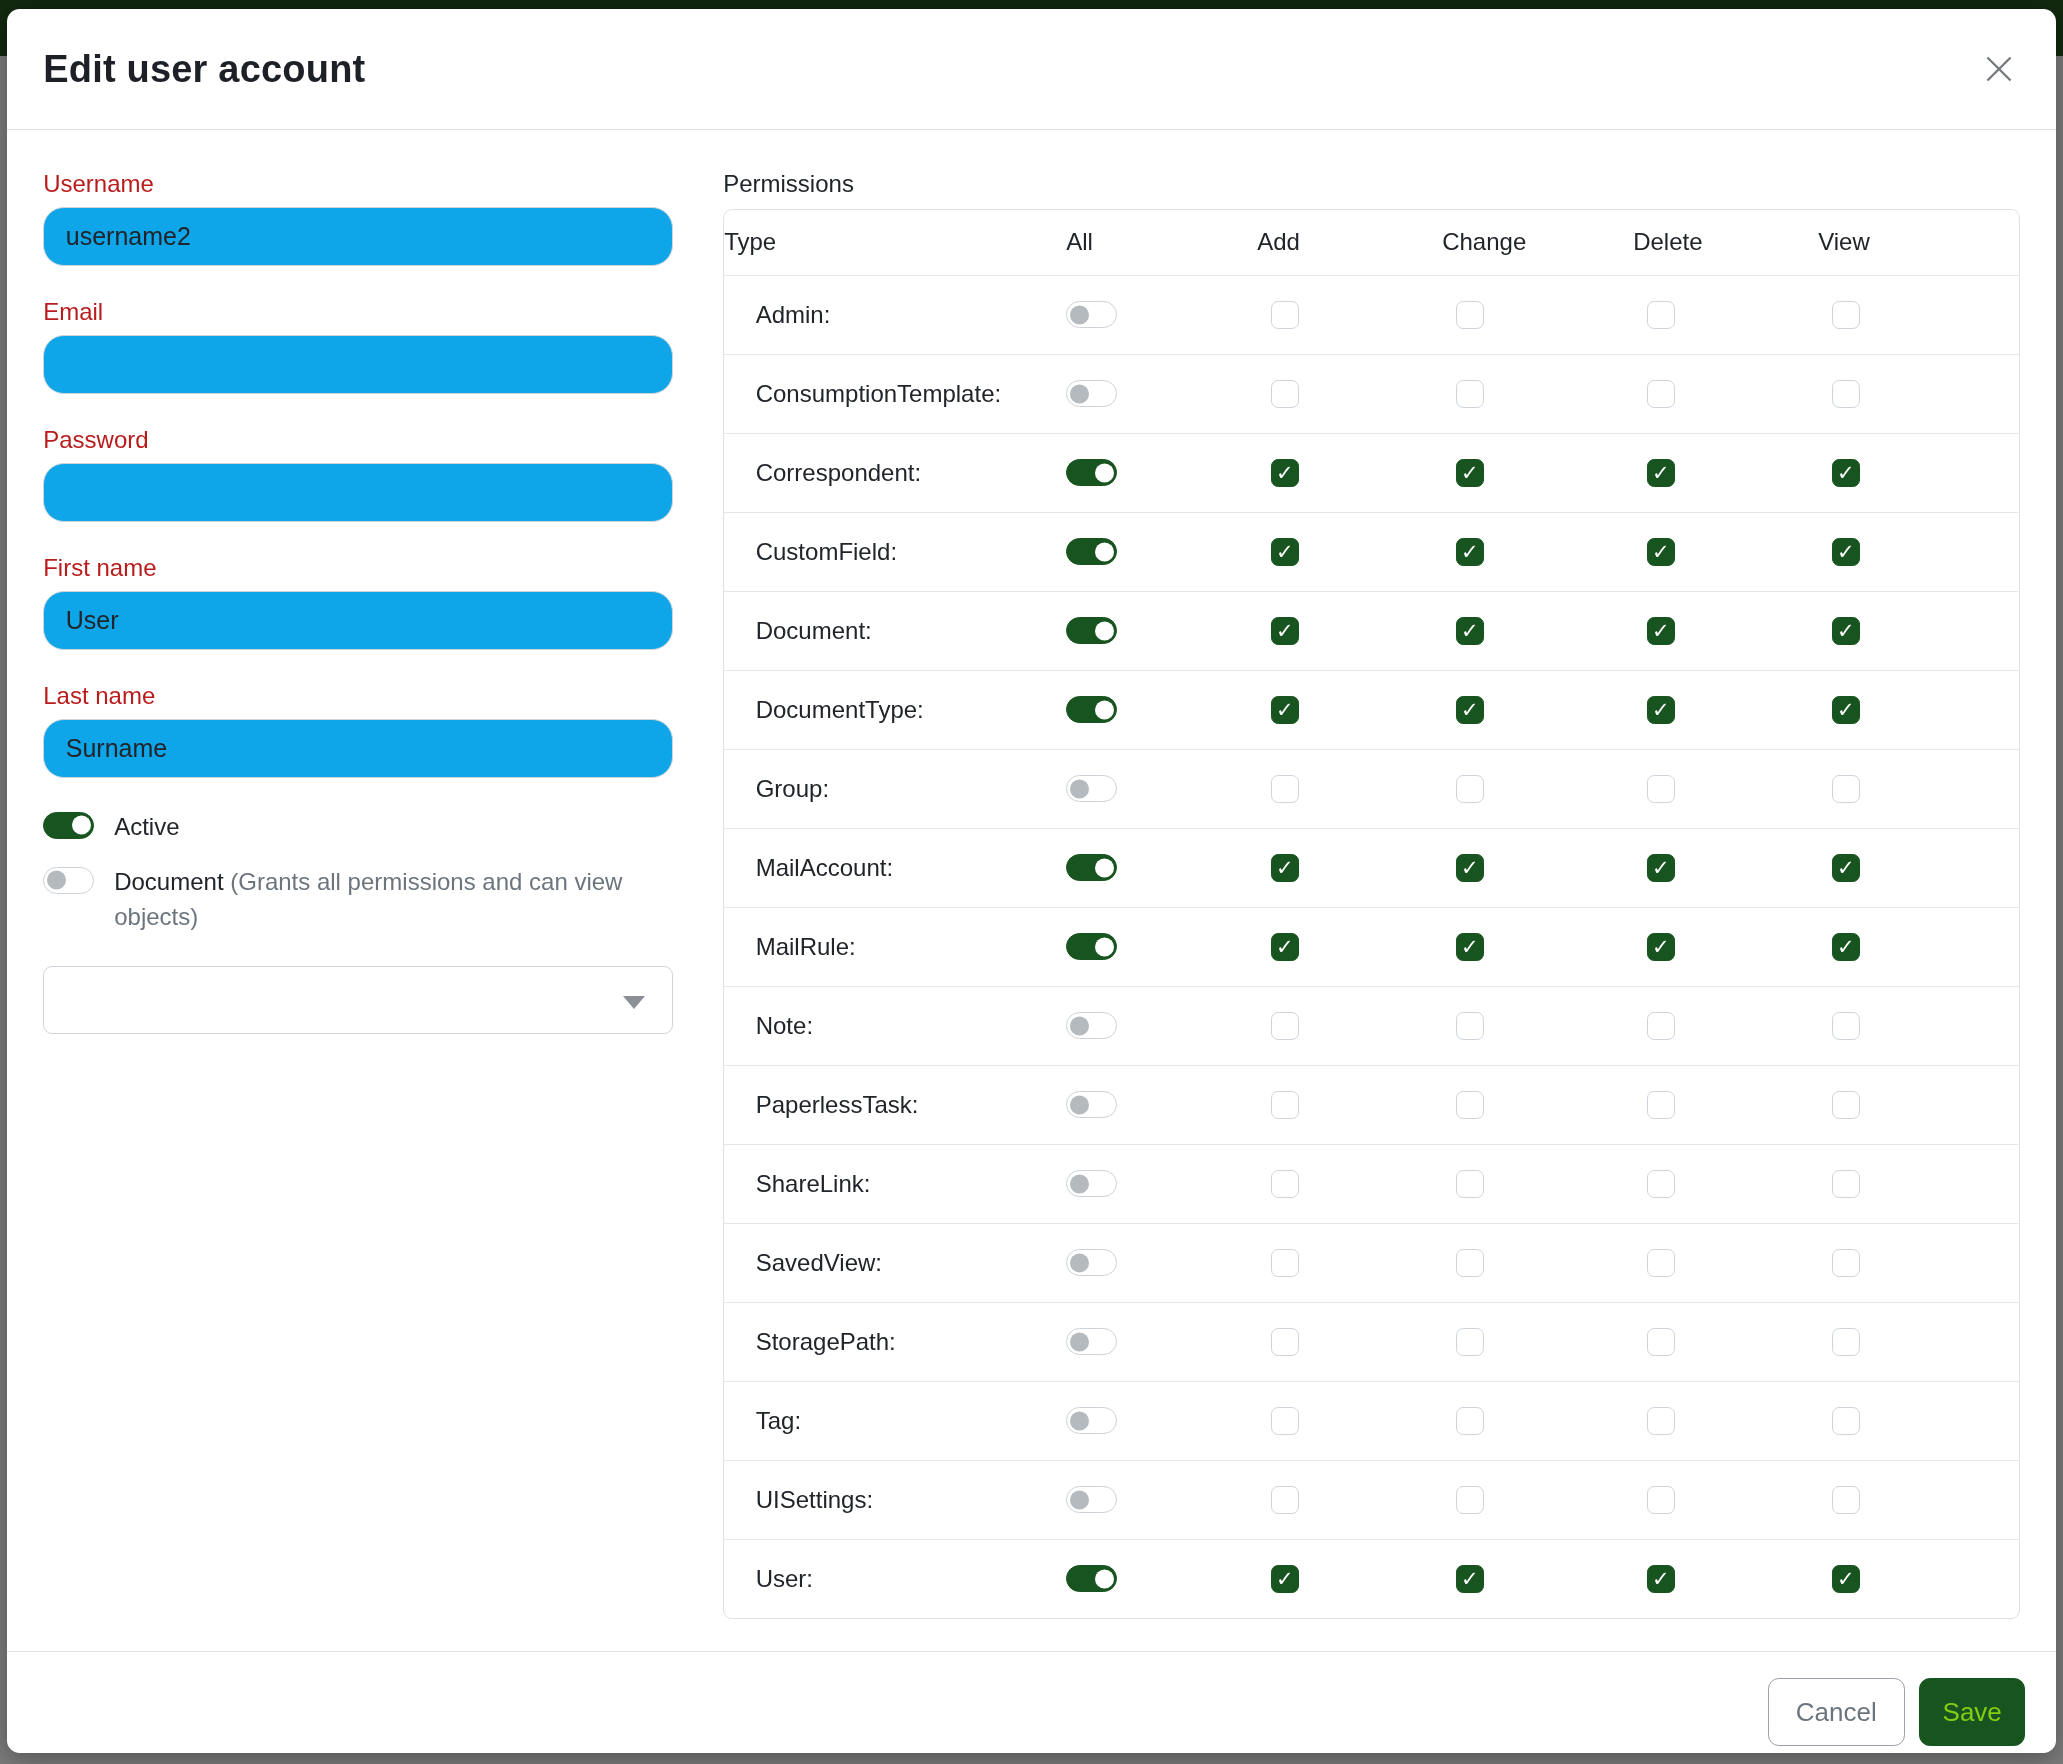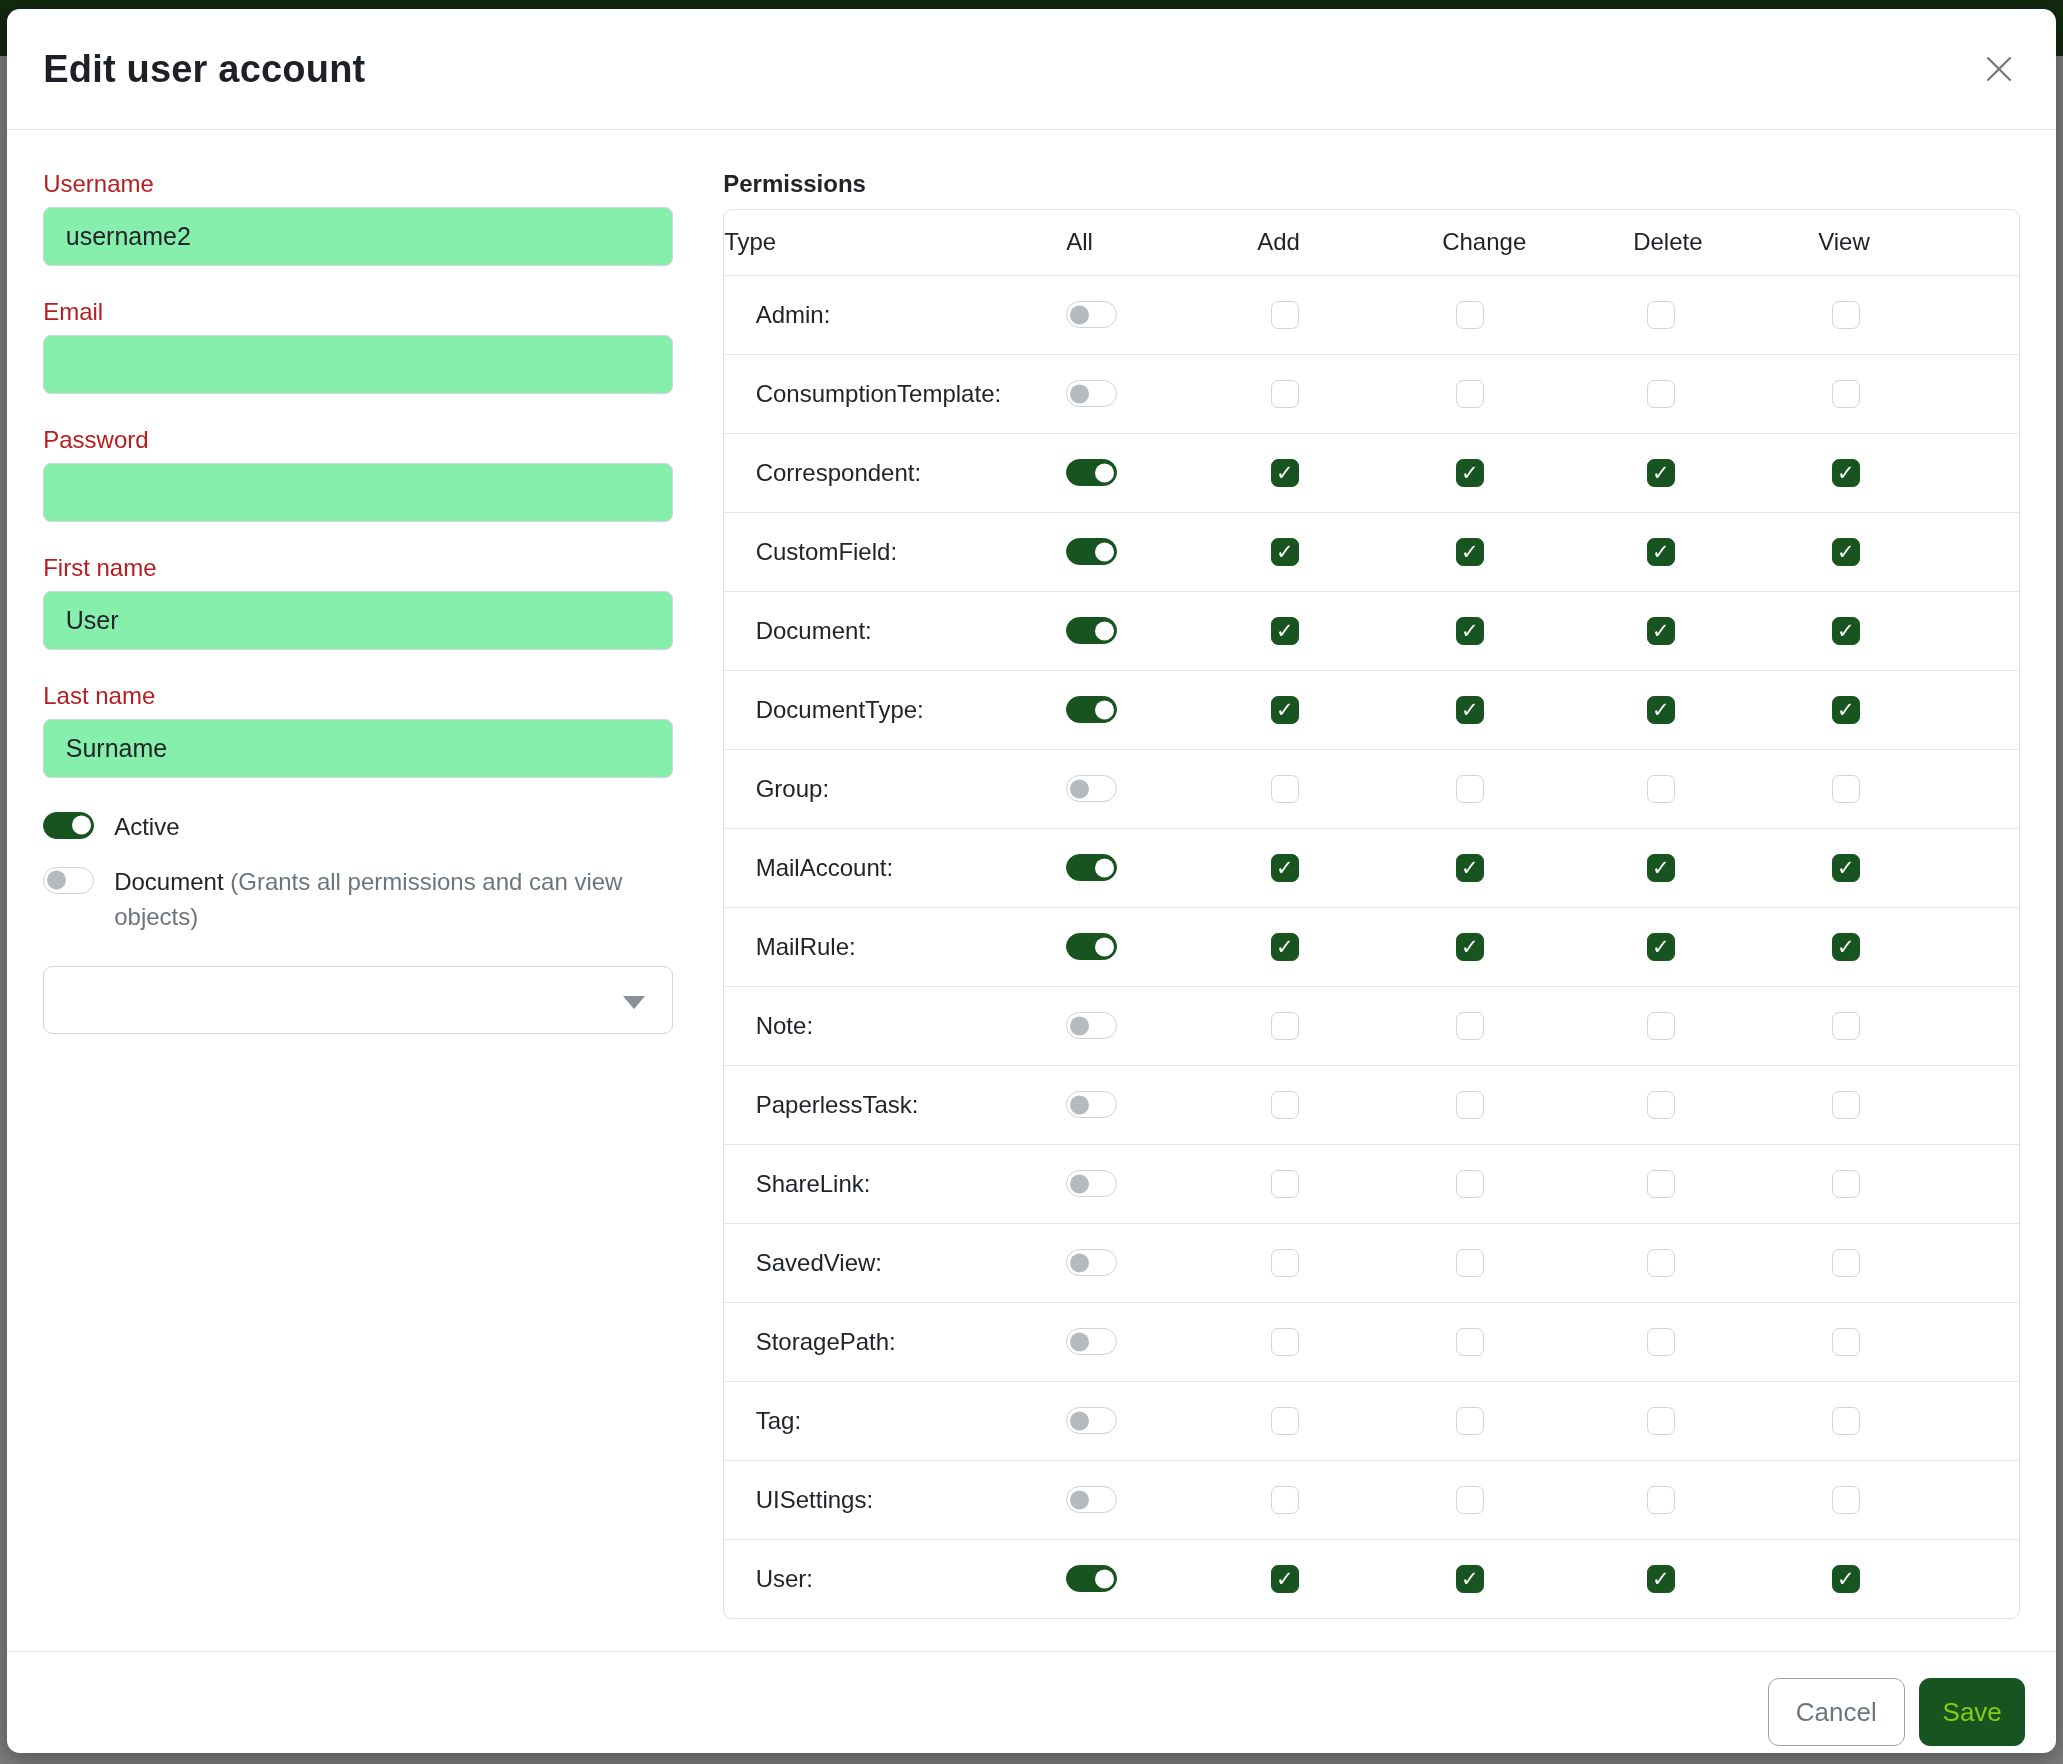--- a/index.html
+++ b/index.html
@@ -26,22 +26,22 @@
   .modal-title { font-size:38px; font-weight:600; color:#1d2127; letter-spacing:0.2px; }
   .close-btn { background:none; border:none; cursor:pointer; padding:5.4px; line-height:0; }
 
   .modal-body { flex:1 1 auto; display:flex; padding:40px 36px 0 36px; }
   .left-col { width:635px; flex:0 0 auto; }
   .right-col { flex:1 1 auto; margin-left:45px; }
 
   .field-group { margin-bottom:32px; }
   .field-label { display:block; font-size:24px; color:#b91c1c; margin-bottom:9px; }
   .text-input {
-    width:630px; height:59px; border:1.8px solid #ced4da; border-radius:8px;
-    font-size:25px; color:#212529; padding:0 21.6px; outline:none; background:#86efac;
+    width:630px; height:59px; border:1.8px solid #ced4da; border-radius:21px;
+    font-size:25px; color:#212529; padding:0 21.6px; outline:none; background:#0ea5e9;
     font-family:inherit;
   }
 
   .switch {
     position:relative; width:51px; height:27px; border-radius:14.4px;
     border:1.8px solid #ccd2d8; background:#fff; flex:0 0 auto; cursor:pointer;
   }
   .switch::before {
     content:""; position:absolute; top:50%; transform:translateY(-50%);
     width:19px; height:19px; border-radius:50%; left:2.7px; background:#b5babf;
@@ -60,21 +60,21 @@
   .select-box {
     position:relative; width:630px; height:68px; border:1.8px solid #ced4da;
     border-radius:9px; background:#fff; cursor:pointer;
   }
   .select-caret {
     position:absolute; right:27px; top:50%; margin-top:-4.5px;
     width:0; height:0; border-left:11.7px solid transparent; border-right:11.7px solid transparent;
     border-top:13.5px solid #8a9096;
   }
 
-  .perm-label { font-size:24px; margin-bottom:10.8px;font-weight:bold; }
+  .perm-label { font-size:24px; margin-bottom:10.8px; }
   .perm-table { border:1.8px solid #dee2e6; border-radius:9px; overflow:hidden; background:#fff; }
   .perm-grid-row {
     display:grid; grid-template-columns:342px 191px 185px 191px 185px 1fr;
     align-items:center;
   }
   .perm-head { height:65px; font-size:24px; color:#212529; }
   .perm-head .cell { padding:0; }
   .perm-row { height:79px; border-top:1.8px solid #e5e8ea; }
   .perm-type { padding-left:31.5px; font-size:24px; color:#212529; }
   .cb-cell { display:flex; }

